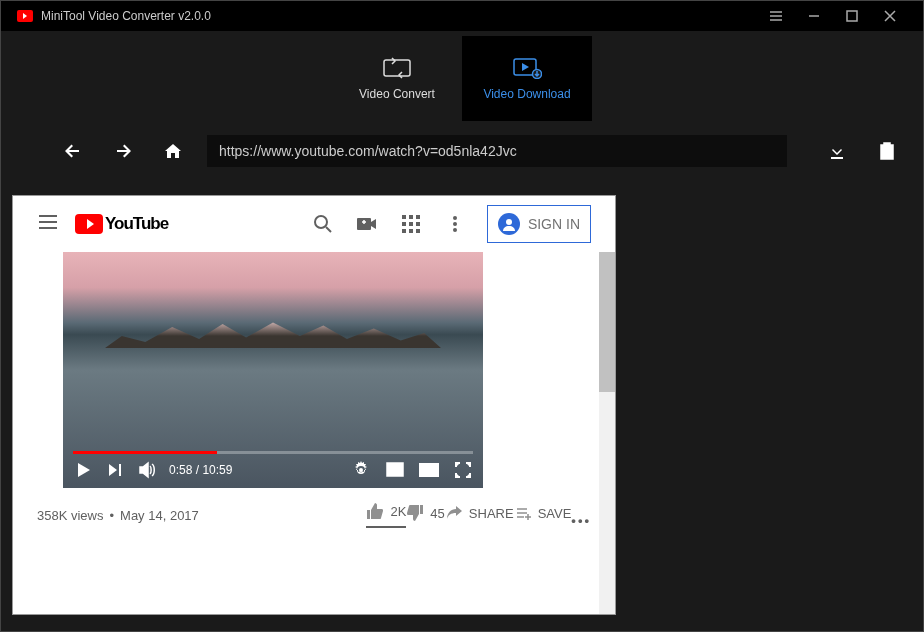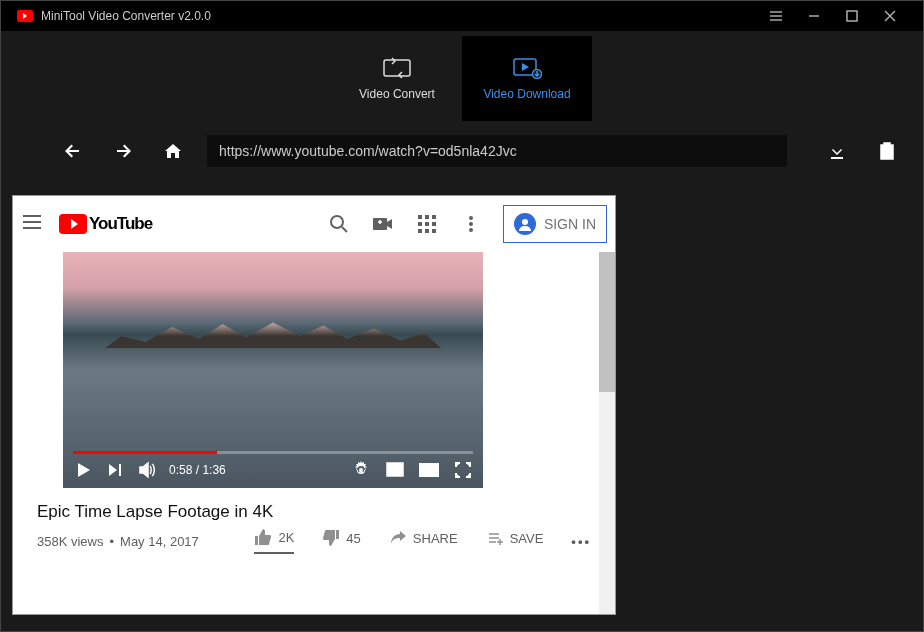--- a/index.html
+++ b/index.html
@@ -25,21 +25,21 @@
 
 
 .addrbar { height: 50px; display: flex; align-items: center; padding: 0 20px; gap: 18px; margin-left: 36px; }
 .nav-btn { width: 32px; height: 32px; display: flex; align-items: center; justify-content: center; cursor: pointer; }
 .nav-btn svg { fill: #fff; width: 18px; height: 18px; }
 .url-input { flex: 1; max-width: 580px; height: 32px; background: #0d0d0d; border: none; color: #ccc; font-size: 14px; padding: 0 12px; outline: none; }
 .right-btns { margin-left: auto; display: flex; gap: 18px; }
 
 
 .browser { position: absolute; left: 12px; top: 195px; width: 604px; height: 420px; background: #fff; border: 1px solid #999; overflow: hidden; }
-.yt-header { height: 56px; display: flex; align-items: center; padding: 0 8px; gap: 16px; }
+.yt-header { height: 56px; display: flex; align-items: center; padding: 0 24px; gap: 16px; }
 .yt-menu { cursor: pointer; }
 .yt-logo { display: flex; align-items: center; gap: 2px; cursor: pointer; }
 .yt-logo-icon { width: 28px; height: 20px; background: #f00; border-radius: 4px; display: flex; align-items: center; justify-content: center; }
 .yt-logo-icon::after { content: ''; border-left: 7px solid #fff; border-top: 5px solid transparent; border-bottom: 5px solid transparent; margin-left: 2px; }
 .yt-logo-text { font-weight: bold; font-size: 17px; letter-spacing: -1px; font-family: Arial; }
 .yt-header-right { margin-left: auto; display: flex; align-items: center; gap: 20px; }
 .yt-hicon { width: 24px; height: 24px; display: flex; align-items: center; justify-content: center; cursor: pointer; }
 .yt-signin { border: 1px solid #2e69d8; color: #737373; padding: 7px 10px; font-size: 14px; font-weight: 500; display: flex; align-items: center; gap: 8px; cursor: pointer; }
 .yt-signin-avatar { width: 22px; height: 22px; border-radius: 50%; background: #2e69d8; display: flex; align-items: center; justify-content: center; }
 
@@ -54,21 +54,21 @@
 .vc-btn { width: 20px; height: 20px; display: flex; align-items: center; justify-content: center; cursor: pointer; }
 .vc-btn svg { fill: #fff; }
 .vc-time { color: #fff; font-size: 12px; }
 .vc-right { margin-left: auto; display: flex; gap: 14px; }
 
 
 .video-info { padding: 14px 24px; }
 .video-title { font-size: 17px; color: #111; margin-bottom: 6px; }
 .video-meta-row { display: flex; align-items: center; gap: 6px; }
 .video-meta { color: #606060; font-size: 13px; }
-.actions { margin-left: auto; display: flex; align-items: center; gap: 28px; color: #606060; font-size: 13px; font-weight: 500; }
+.actions { margin-left: auto; display: flex; align-items: flex-end; gap: 0; color: #606060; font-size: 13px; font-weight: 500; }
 .action { display: flex; align-items: center; gap: 6px; cursor: pointer; padding-bottom: 6px; }
 .action.liked { border-bottom: 2px solid #606060; }
 .action svg { fill: #909090; width: 18px; height: 18px; }
 .dots { letter-spacing: 2px; cursor: pointer; font-weight: bold; }
 
 .yt-scroll { position: absolute; right: 0; top: 56px; bottom: 0; width: 16px; background: #f1f1f1; }
 .yt-scroll-thumb { position: absolute; top: 0; width: 100%; height: 140px; background: #c1c1c1; }
 </style>
 </head>
 <body>
@@ -227,21 +227,21 @@
           </div>
         <div class="vc-btn">
             <svg width="18" height="18" viewBox="0 0 18 18">
               <path d="M2 6v6h3l5 4V2L5 6zM12 5c1.5 1 1.5 7 0 8M14 3c3 2 3 10 0 12" fill="none" stroke="#fff" stroke-width="1.5"></path>
               <path d="M2 6v6h3l5 4V2L5 6z"></path>
             </svg>
           </div>
         <span class="vc-time">
           <span>0:58</span>
           <span>/</span>
-          <span>1:36</span>
+          <span>10:59</span>
         </span>
         <div class="vc-right">
           <div class="vc-btn">
               <svg width="18" height="18" viewBox="0 0 18 18">
                 <path d="M9 5a4 4 0 100 8 4 4 0 000-8zm0 6a2 2 0 110-4 2 2 0 010 4zM9 0l1 2 2-1 0 2 2 0-1 2 2 1-2 1 1 2-2 0 0 2-2-1-1 2-1-2-2 1 0-2-2 0 1-2-2-1 2-1-1-2 2 0 0-2 2 1z" fill="#fff"></path>
               </svg>
             </div>
           <div class="vc-btn">
               <svg width="18" height="18" viewBox="0 0 18 18" fill="none" stroke="#fff" stroke-width="1.5">
                 <rect x="1" y="2" width="16" height="13"></rect>
@@ -257,21 +257,20 @@
               <svg width="16" height="16" viewBox="0 0 16 16" fill="none" stroke="#fff" stroke-width="2">
                 <path d="M1 5V1h4M15 5V1h-4M1 11v4h4M15 11v4h-4"></path>
               </svg>
             </div>
         </div>
       </div>
     </div>
   </div>
 
   <div class="video-info">
-    <div class="video-title">Epic Time Lapse Footage in 4K</div>
     <div class="video-meta-row">
       <span class="video-meta">358K views</span>
       <span class="video-meta">•</span>
       <span class="video-meta">May 14, 2017</span>
       <div class="actions">
         <div class="action liked">
           <svg viewBox="0 0 18 18">
               <path d="M1 8h3v9H1zM5 8l4-7c1 0 2 1 2 2v4h5c1 0 1 1 1 2l-2 7c0 1-1 1-1 1H5z"></path>
             </svg>
           <span>2K</span>

